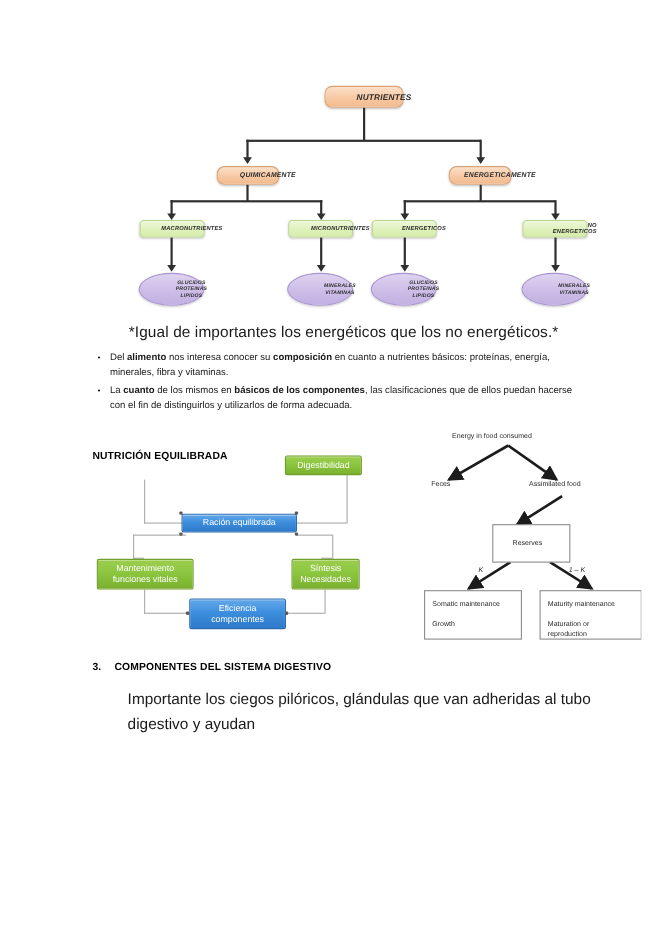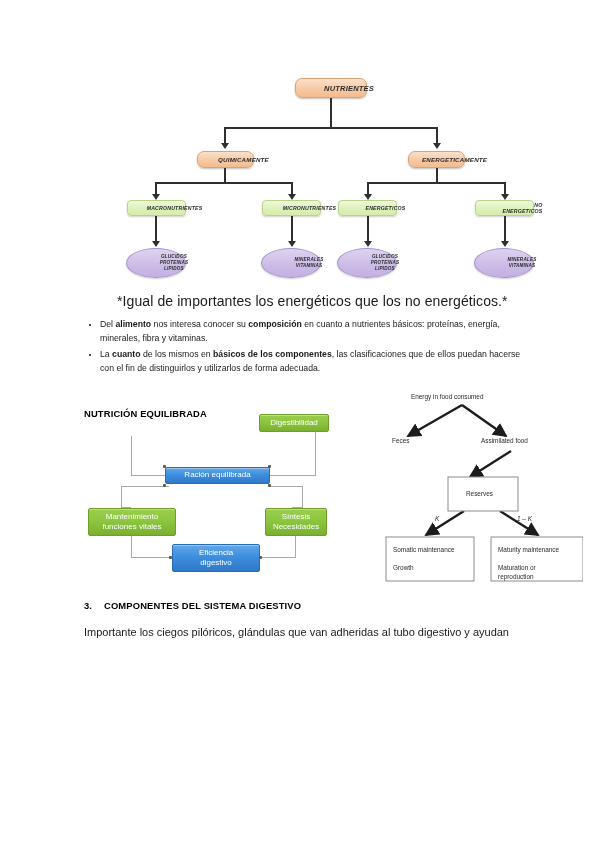--- a/index.html
+++ b/index.html
@@ -43,21 +43,21 @@
   .note{position:absolute;font-size:14px;color:#1a1a1a;letter-spacing:.1px;}
   .bullets{position:absolute;left:84px;top:317px;width:440px;
            font-size:8.7px;line-height:1.62;color:#1a1a1a;}
   .bullets li{margin-bottom:2px;}
   .bullets ul{margin:0;padding-left:16px;}
   .bullets li::marker{font-size:8px;}
   b{font-weight:bold;}
 
   .h-sec{position:absolute;font-weight:bold;font-size:9.4px;
          letter-spacing:.15px;color:#000;}
-  .para{position:absolute;font-size:11px;line-height:1.62;color:#1a1a1a;}
+  .para{position:absolute;font-size:14px;line-height:1.62;color:#1a1a1a;margin-left:32px;}
 
   
   #nutri{position:absolute;left:84px;top:408px;width:280px;height:172px;}
   .nbox{position:absolute;box-sizing:border-box;display:flex;
         flex-direction:column;align-items:center;justify-content:center;
         text-align:center;color:#fff;font-size:8px;line-height:1.3;
         border-radius:2px;}
   .nbox-green{background:linear-gradient(180deg,#9ccd4e 0%,#8cc63f 45%,#7ab02f 100%);
               border:1px solid #6f9e2a;
               box-shadow:inset 0 1px 0 rgba(255,255,255,.35);}
@@ -214,21 +214,21 @@
       <span>funciones vitales</span>
     </div>
 
     <div class="nbox nbox-green" style="left:181px;top:100px;width:62px;height:28px;">
       <span>Síntesis</span>
       <span>Necesidades</span>
     </div>
 
     <div class="nbox nbox-blue" style="left:88px;top:136px;width:88px;height:28px;">
       <span>Eficiencia</span>
-      <span>digestivo</span>
+      <span>componentes</span>
     </div>
     <div class="handle" style="left:85px;top:148px;"></div>
     <div class="handle" style="left:175px;top:148px;"></div>
   </div>
 
   <div id="energy">
     <svg width="205" height="200" viewBox="0 0 205 200">
       <defs>
         <marker id="ah" markerWidth="7" markerHeight="7" refX="5.2" refY="3" orient="auto" markerUnits="strokeWidth">
           <path d="M0,0 L6,3 L0,6 z" fill="#1c1c1c"></path>

